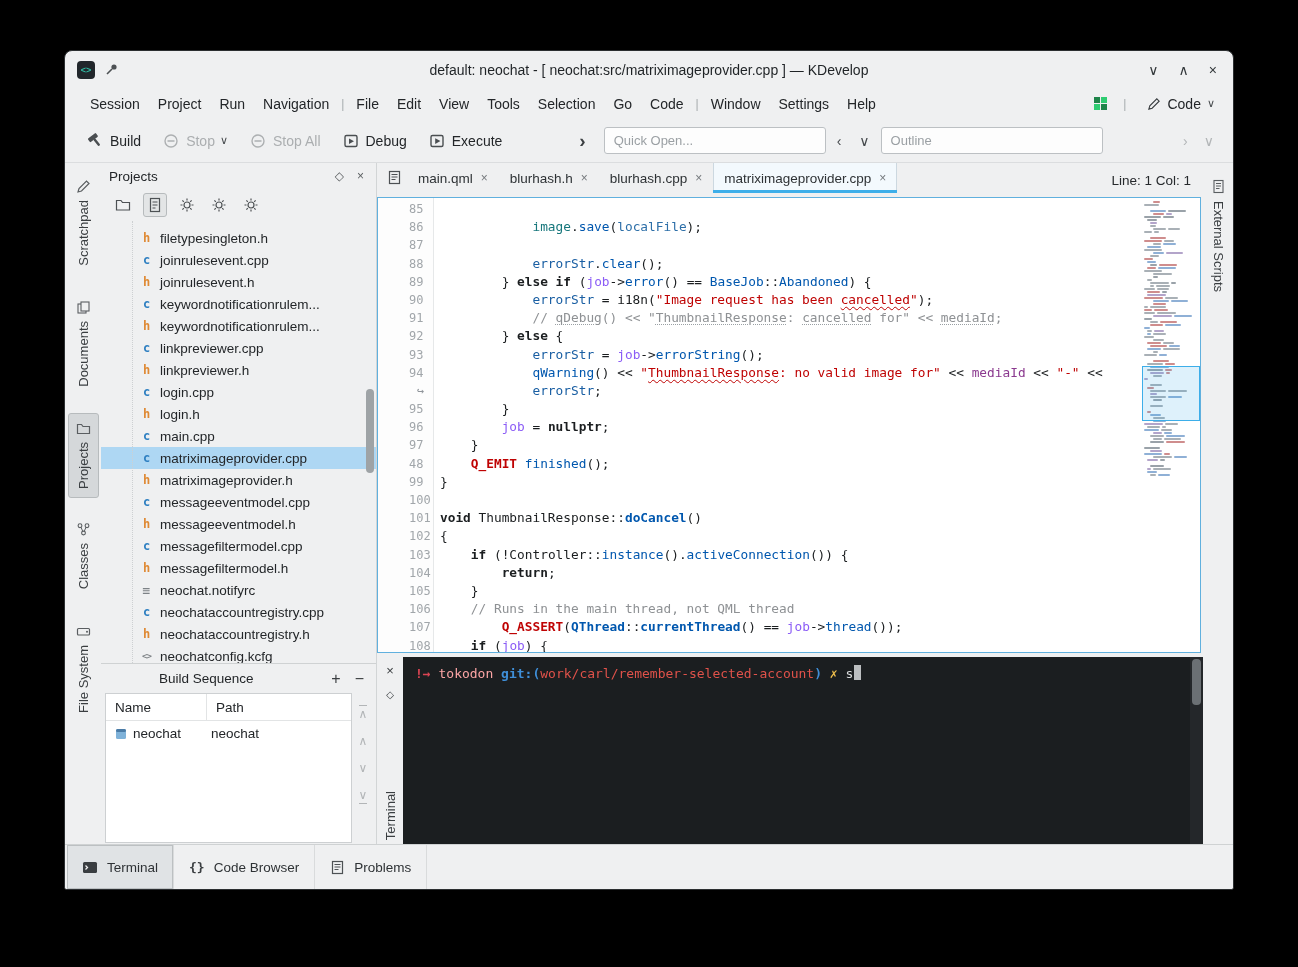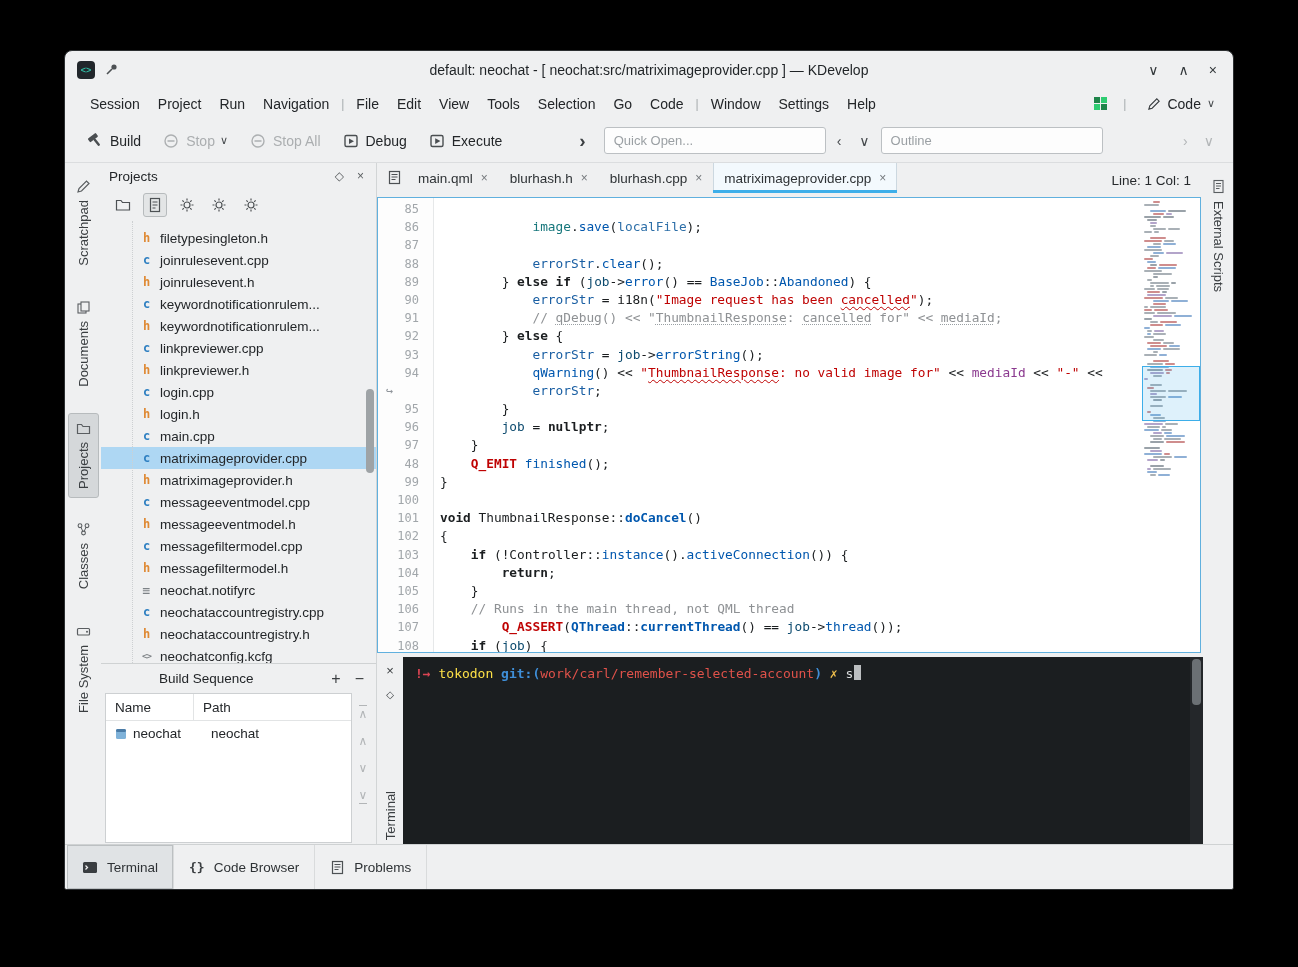--- a/index.html
+++ b/index.html
@@ -66,66 +66,66 @@
   .tree-thumb{position:absolute;top:38%;height:19%;left:1px;right:1px;background:#9ea3a6;border-radius:4px;}
   
   .build-section{flex:1;border-top:1px solid #cfd2d3;display:flex;flex-direction:column;}
   .bs-header{height:29px;display:flex;align-items:center;padding:0 12px;}
   .bs-title{flex:1;padding-left:46px;font-size:13.5px;}
   .bs-hbtn{color:#3a3e41;font-size:16px;margin-left:14px;}
   .bs-body{flex:1;display:flex;padding:0 2px 3px 4px;}
   .bs-table{flex:1;background:#fff;border:1px solid #cdd0d2;display:flex;flex-direction:column;}
   .bs-thead{display:flex;height:27px;align-items:center;border-bottom:1px solid #e2e4e5;}
   .bs-th{padding:0 9px;font-size:13.5px;}
-  .bs-th.first{width:88px;border-right:1px solid #e2e4e5;height:100%;display:flex;align-items:center;}
+  .bs-th.first{width:101px;border-right:1px solid #e2e4e5;height:100%;display:flex;align-items:center;}
   .bs-row{display:flex;height:25px;align-items:center;}
   .bs-td{padding:0 9px;font-size:13.5px;display:flex;align-items:center;gap:6px;}
   .bs-td.name{width:96px;}
   .bs-arrows{width:22px;display:flex;flex-direction:column;align-items:center;gap:13px;padding-top:12px;color:#b2b5b7;font-size:12px;}
   .bs-arrows .bar-top{border-top:1.5px solid #b2b5b7;padding-top:1px;}
   .bs-arrows .bar-bot{border-bottom:1.5px solid #b2b5b7;padding-bottom:1px;}
   
   .center-col{flex:1;display:flex;flex-direction:column;min-width:0;}
   .editor-block{height:494px;display:flex;flex-direction:column;}
   .tabbar{height:34px;display:flex;align-items:flex-start;padding-left:4px;}
   .tabbar-icon{width:26px;height:28px;display:flex;align-items:center;justify-content:center;margin-bottom:2px;}
   .etab{display:flex;align-items:center;gap:8px;padding:0 11px;height:30px;font-size:13.5px;color:#2e3235;}
   .etab .close{color:#75797d;font-size:12px;}
   .etab.active{background:#f3f9fd;box-shadow:inset 0 -3px 0 #3daee9,inset 1px 0 0 #ccd8e0,inset -1px 0 0 #ccd8e0;}
   .cursor-pos{margin-left:auto;margin-right:12px;align-self:center;font-size:13.5px;color:#26292c;}
   .editor-view{flex:1;display:flex;border:1px solid #60b0de;background:#fff;margin:0 2px 4px 0;min-height:0;overflow:hidden;}
   .gutter{width:56px;background:#fdfdfd;border-right:1px solid #e6e8e9;font-family:"DejaVu Sans Mono",monospace;
     font-size:12px;color:#a1a6aa;text-align:right;padding-top:2px;flex:0 0 56px;}
-  .lnum{height:18.2px;line-height:18.2px;padding-right:14px;}
+  .lnum{height:18.2px;line-height:18.2px;padding-right:14px;margin-left:31px;}
   .lnum.wrap{text-align:left;padding-left:8px;padding-right:0;color:#8f949a;}
   .code{flex:1;font-family:"DejaVu Sans Mono",monospace;font-size:12.8px;padding-top:2px;padding-left:6px;overflow:hidden;min-width:0;}
   .cline{height:18.2px;line-height:18.2px;white-space:pre;}
   .tk-p{color:#1b1e20}.tk-k{color:#1b1e20;font-weight:bold}
   .tk-f{color:#0057ae}.tk-fb{color:#0057ae;font-weight:bold}
   .tk-t{color:#0057ae}.tk-tb{color:#0057ae;font-weight:bold}
   .tk-s{color:#bf0303}
   .tk-su{color:#bf0303;text-decoration:underline wavy #bf0303 1px;text-underline-offset:2px;}
   .tk-c{color:#8e9194}
   .tk-cu{color:#8e9194;text-decoration:underline dotted #9aa0a4 1px;text-underline-offset:2px;}
   .tk-m{color:#bf0303;font-weight:bold}
-  .tk-v1{color:#1a5fa3}.tk-v2{color:#0c4a6e}.tk-v3{color:#8b3a8f}.tk-v4{color:#17777c}.tk-v5{color:#2d6fa8}
+  .tk-v1{color:#1a5fa3}.tk-v2{color:#8b5cf6}.tk-v3{color:#8b3a8f}.tk-v4{color:#17777c}.tk-v5{color:#2d6fa8}
   .minimap{width:58px;flex:0 0 58px;position:relative;padding:3px 3px 0 2px;}
   .mm-row{height:3px;white-space:nowrap;overflow:hidden;}
   .mm-bar{display:inline-block;height:2px;border-radius:1px;vertical-align:top;}
   .mm-view{position:absolute;left:0;right:0;top:168px;height:55px;background:rgba(61,174,233,.17);border:1px solid #3daee9;}
   
   .terminal-block{height:189px;display:flex;background:#eff0f1;}
   .term-strip{width:26px;display:flex;flex-direction:column;align-items:center;padding:6px 0;gap:11px;}
   .term-strip .tx{font-size:13px;color:#3a3e41;}
   .term-strip .td{font-size:10px;color:#3a3e41;}
   .term-vlabel{margin-top:auto;writing-mode:vertical-rl;transform:rotate(180deg);font-size:13px;color:#3a3e41;}
   .term-screen{flex:1;background:#1b1e20;position:relative;font-family:"DejaVu Sans Mono",monospace;
     font-size:13px;padding:8px 12px;color:#d7d9da;min-width:0;}
   .tm-excl{color:#da4453;font-weight:bold}.tm-arrow{color:#da4453;font-weight:bold}
-  .tm-dir{color:#fde047}.tm-git{color:#3f8fd8;font-weight:bold}
+  .tm-dir{color:#fca5a5}.tm-git{color:#3f8fd8;font-weight:bold}
   .tm-branch{color:#e0524a}.tm-dirty{color:#f0bf4c;font-weight:bold}.tm-plain{color:#d7d9da}
   .tm-cursor{display:inline-block;width:7px;height:15px;background:#bbbec0;vertical-align:-2px;margin-left:1px;}
   .term-scroll{position:absolute;right:0;top:0;bottom:0;width:13px;background:#24272a;}
   .term-thumb{position:absolute;top:2px;left:2px;right:2px;height:46px;background:#6b7074;border-radius:4px;}
   
   .dock-right{width:30px;display:flex;flex-direction:column;align-items:center;padding-top:10px;}
   .right-tab{display:flex;flex-direction:column;align-items:center;gap:7px;padding:6px 0;}
   
   .bottom-bar{position:absolute;bottom:0;left:0;right:0;height:45px;display:flex;align-items:stretch;
     background:#eff0f1;border-top:1px solid #cfd2d3;padding-left:2px;}

